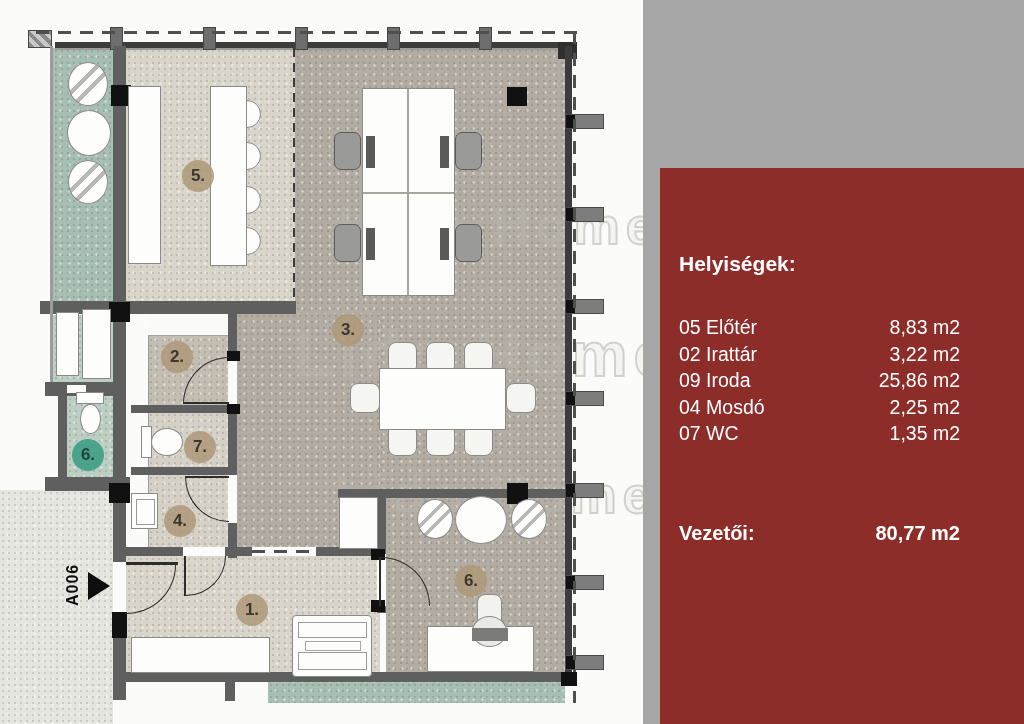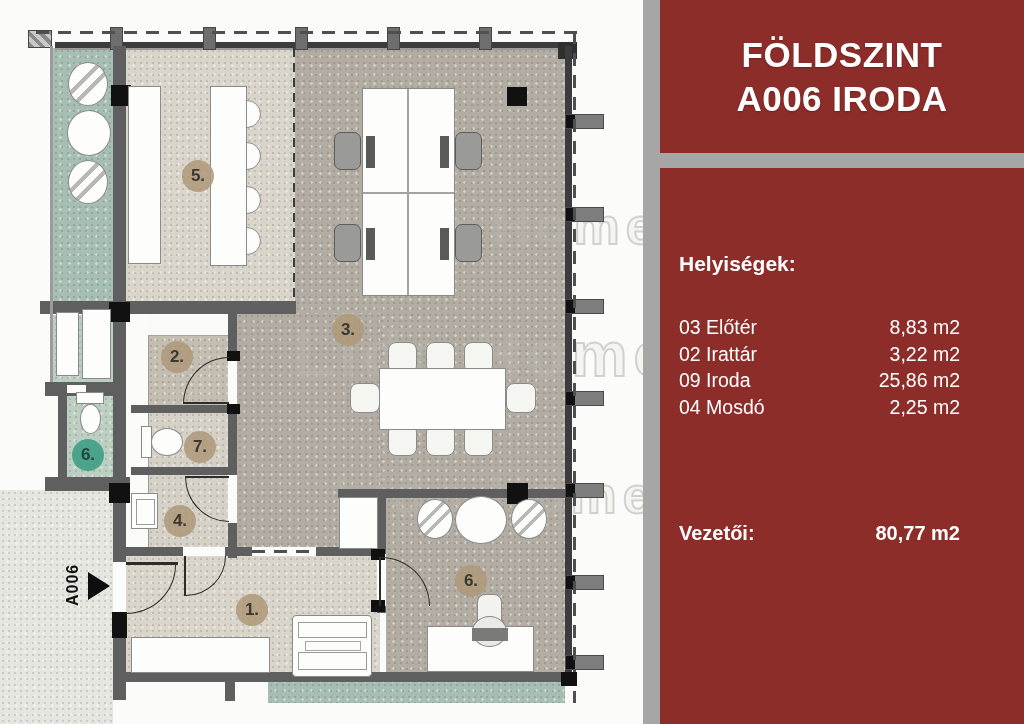--- a/index.html
+++ b/index.html
@@ -233,42 +233,42 @@
   <div class="badge badge-tan" style="left:164px;top:505px;">4.</div>
   <div class="badge badge-tan" style="left:236px;top:594px;">1.</div>
   <div class="badge badge-tan" style="left:455px;top:565px;">6.</div>
   <div class="badge badge-green" style="left:72px;top:439px;">6.</div>
 
   <div id="a006-label">A006</div>
   <div id="a006-arrow"></div>
 </div>
 
 <div id="panel">
-  <div class="redbox" id="title-box">
-    <div>FÖLDSZINT</div>
-    <div>A006 IRODA</div>
-  </div>
   <div class="redbox" id="info-box">
     <div id="rooms-heading">Helyiségek:</div>
     <div id="room-list">
       <div class="room-row">
-        <span>03 Előtér</span>
+        <span>05 Előtér</span>
         <span class="room-area">8,83 m2</span>
       </div>
       <div class="room-row">
         <span>02 Irattár</span>
         <span class="room-area">3,22 m2</span>
       </div>
       <div class="room-row">
         <span>09 Iroda</span>
         <span class="room-area">25,86 m2</span>
       </div>
       <div class="room-row">
         <span>04 Mosdó</span>
         <span class="room-area">2,25 m2</span>
+      </div>
+      <div class="room-row">
+        <span>07 WC</span>
+        <span class="room-area">1,35 m2</span>
       </div>
     </div>
     <div id="total-row">
       <span>Vezetői:</span>
       <span>80,77 m2</span>
     </div>
   </div>
 </div>
 
 </body></html>

